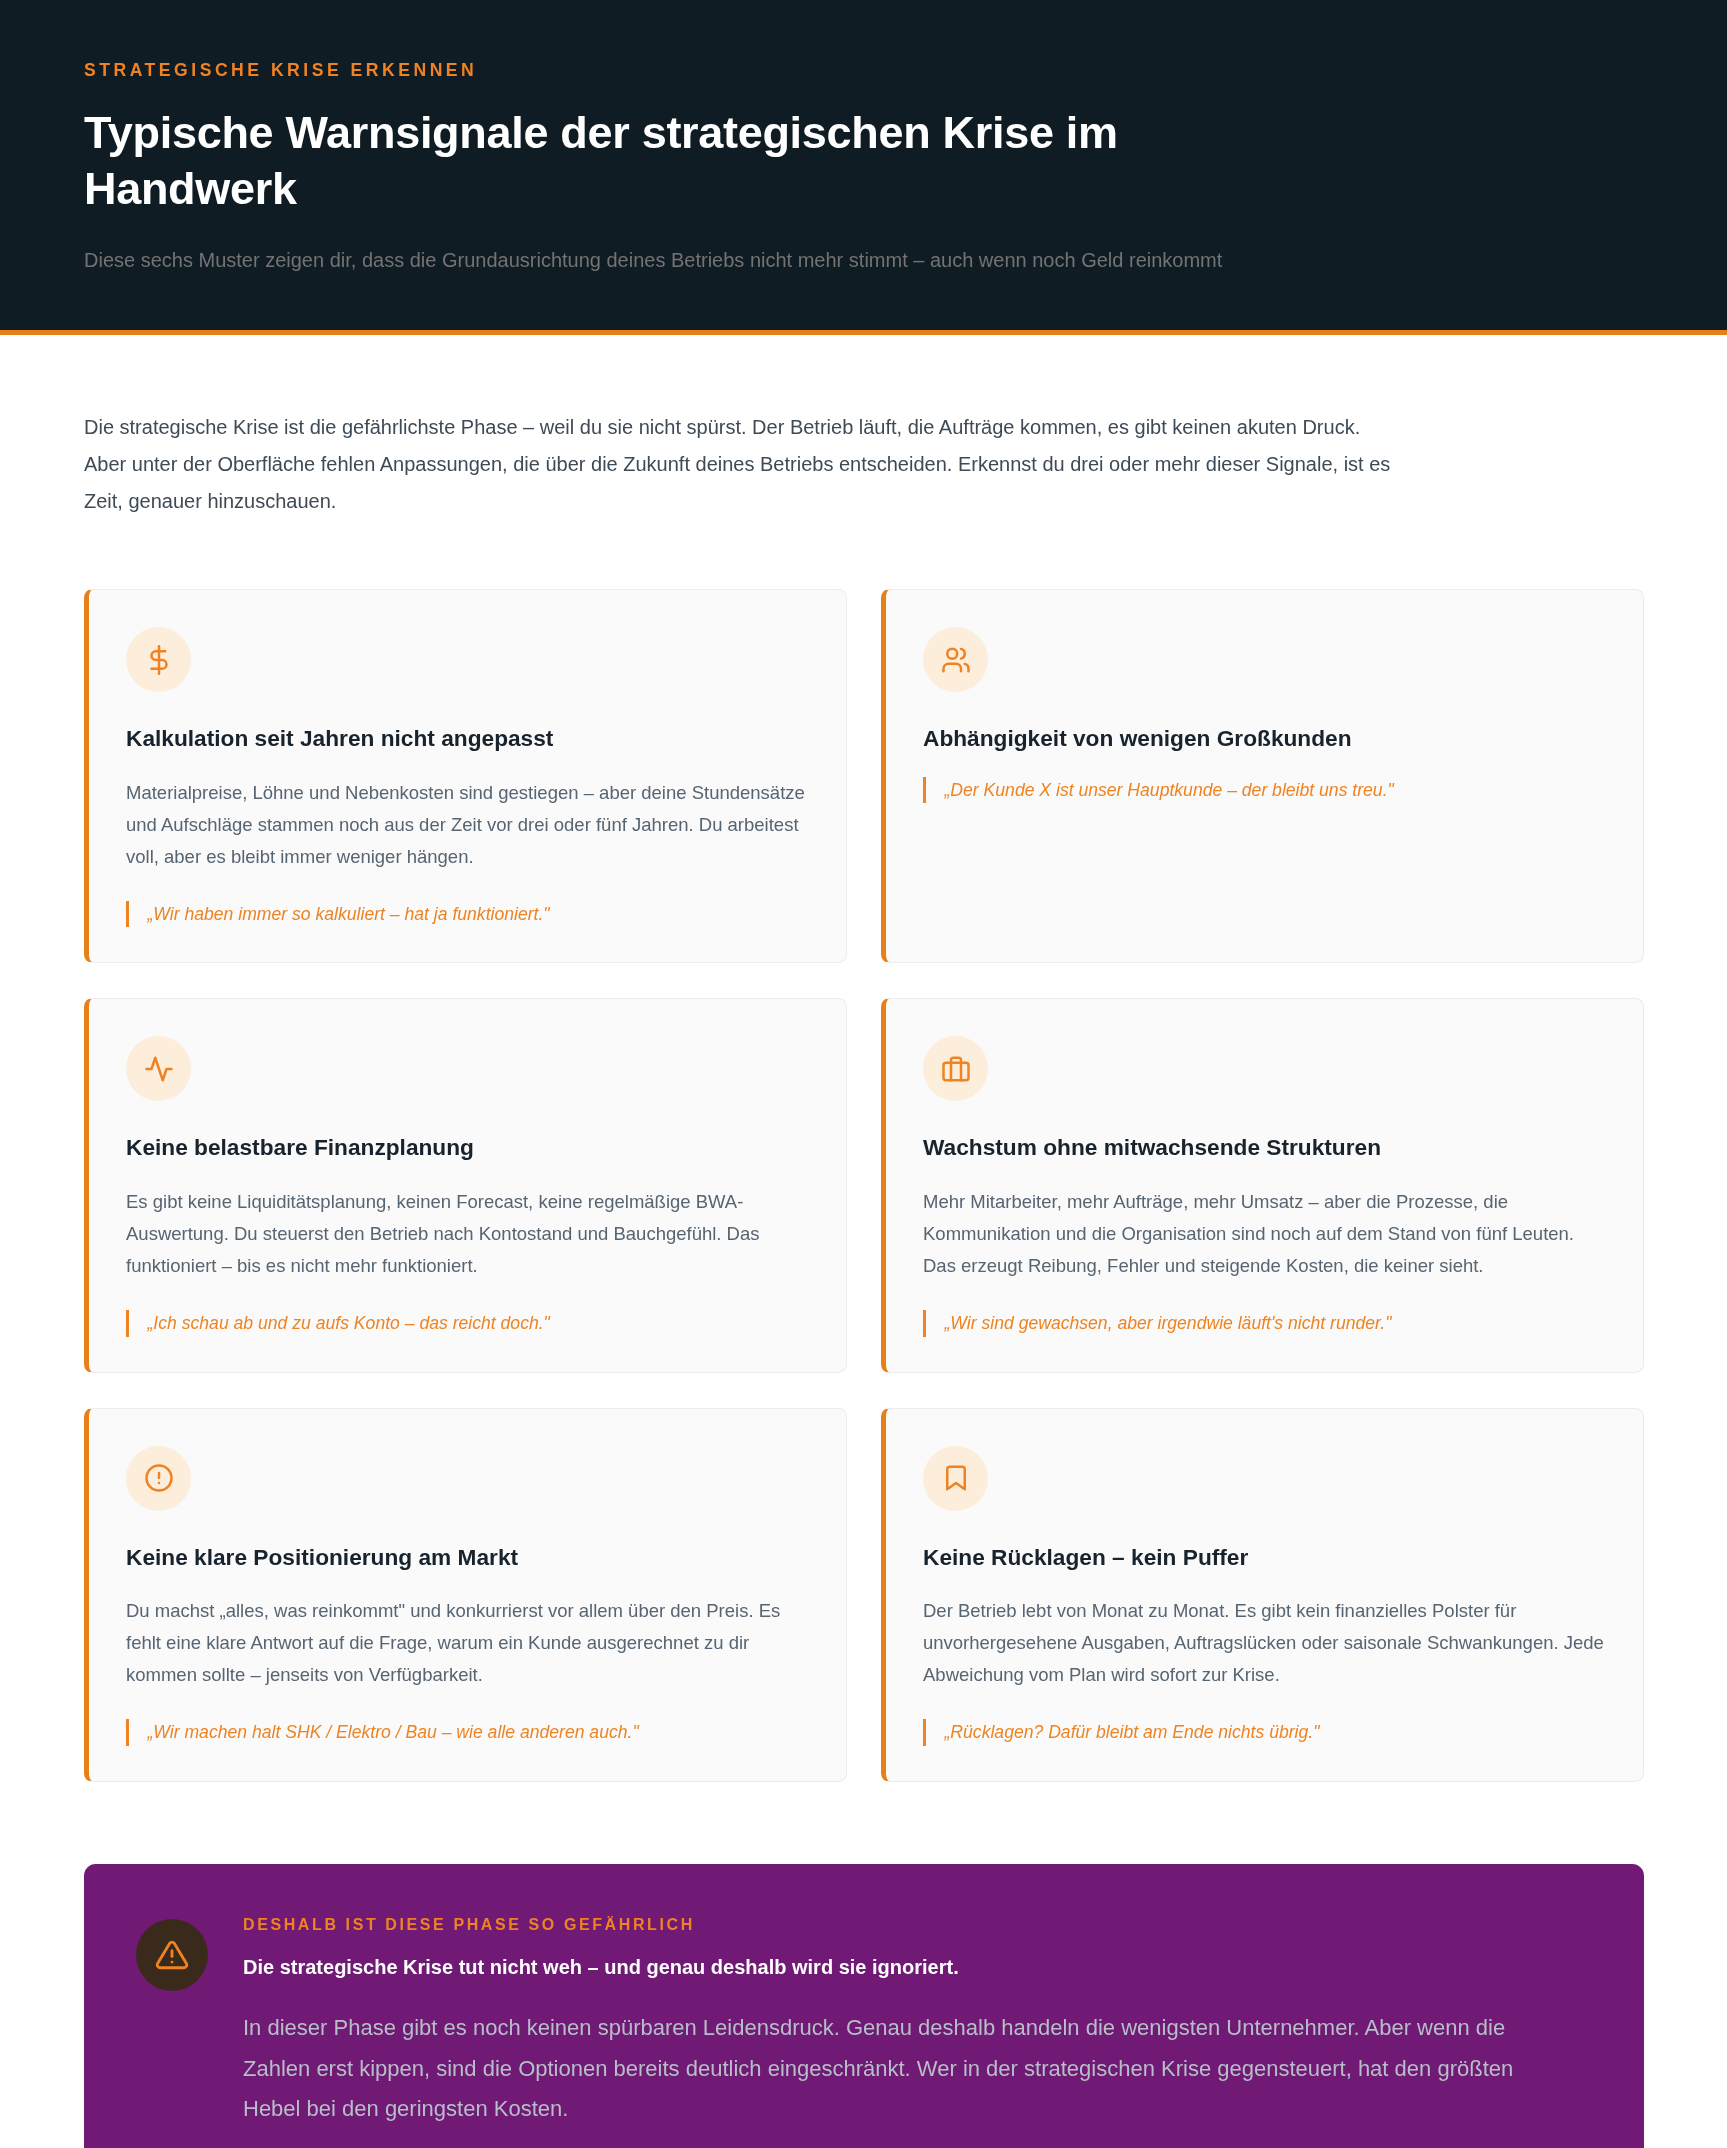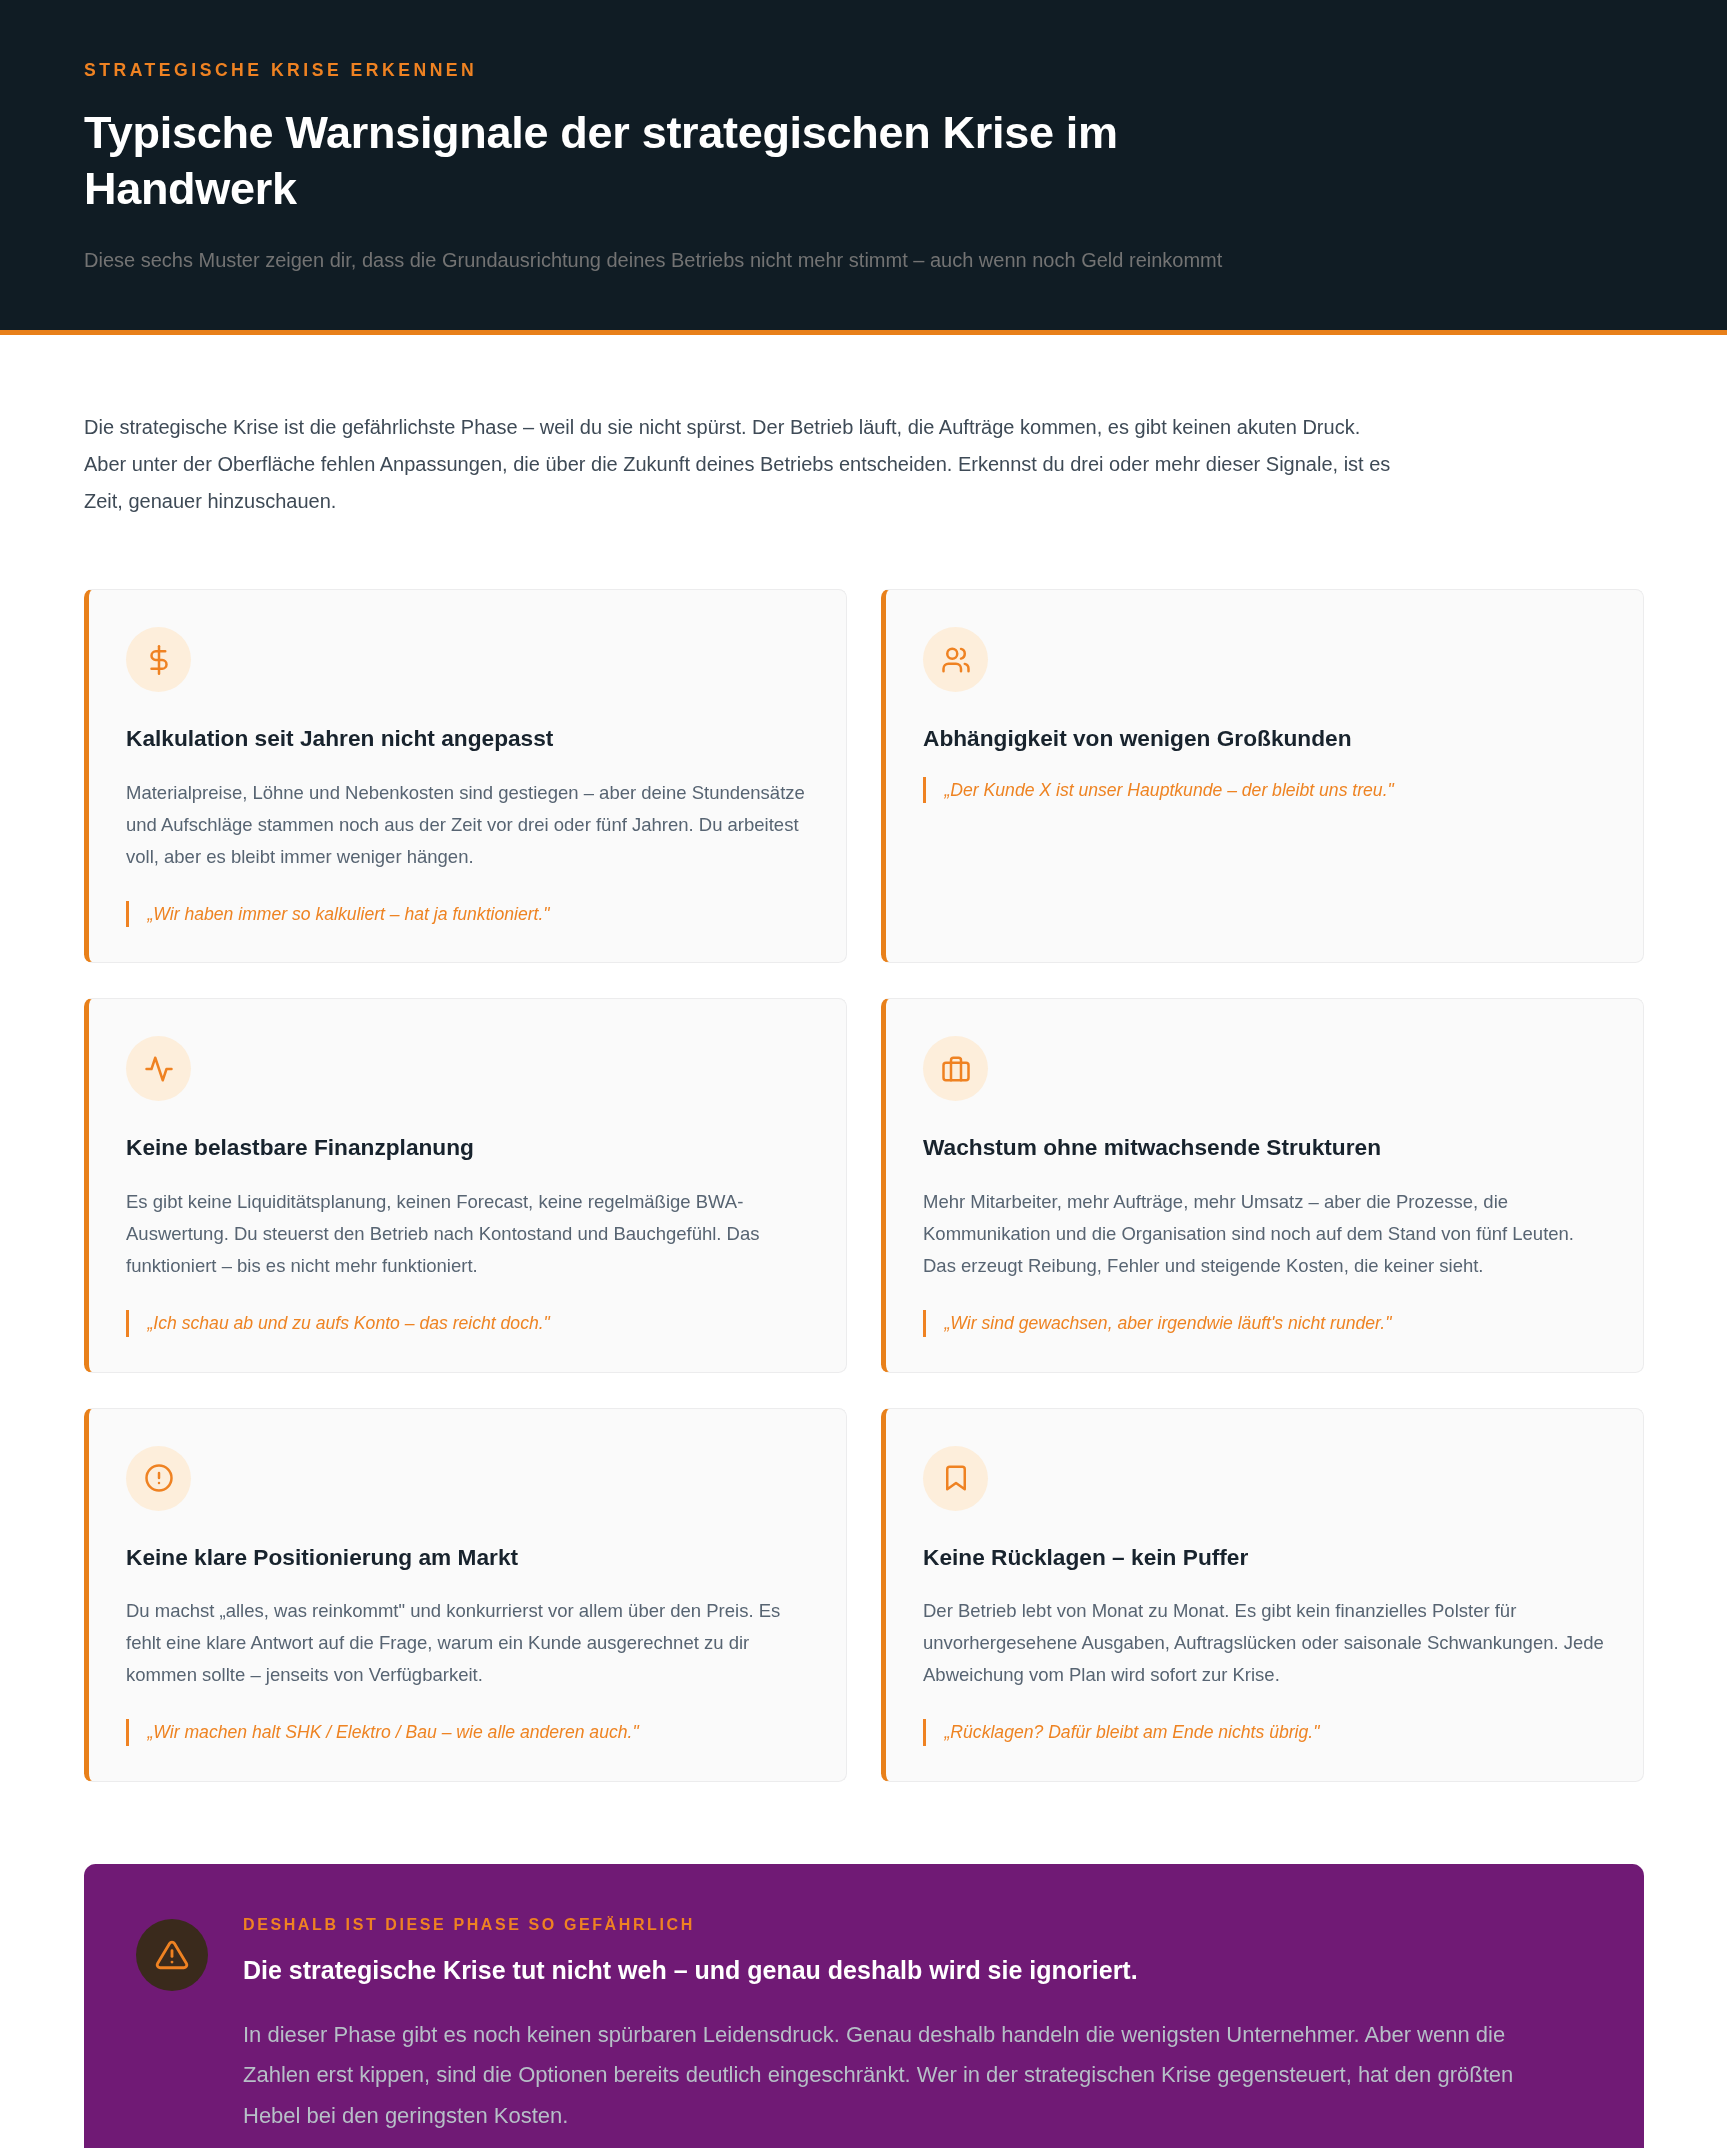--- a/index.html
+++ b/index.html
@@ -143,21 +143,21 @@
   .callout-eyebrow {
     color: #ef8222;
     font-size: 16px;
     font-weight: 700;
     letter-spacing: 2.6px;
     text-transform: uppercase;
     margin-bottom: 20px;
   }
   .callout-title {
     color: #ffffff;
-    font-size: 25px;
+    font-size: 20px;
     font-weight: 700;
     line-height: 1.35;
     margin-bottom: 27px;
   }
   .callout-text {
     color: #b6bfc7;
     font-size: 22px;
     line-height: 1.85;
     max-width: 1309px;
   }

